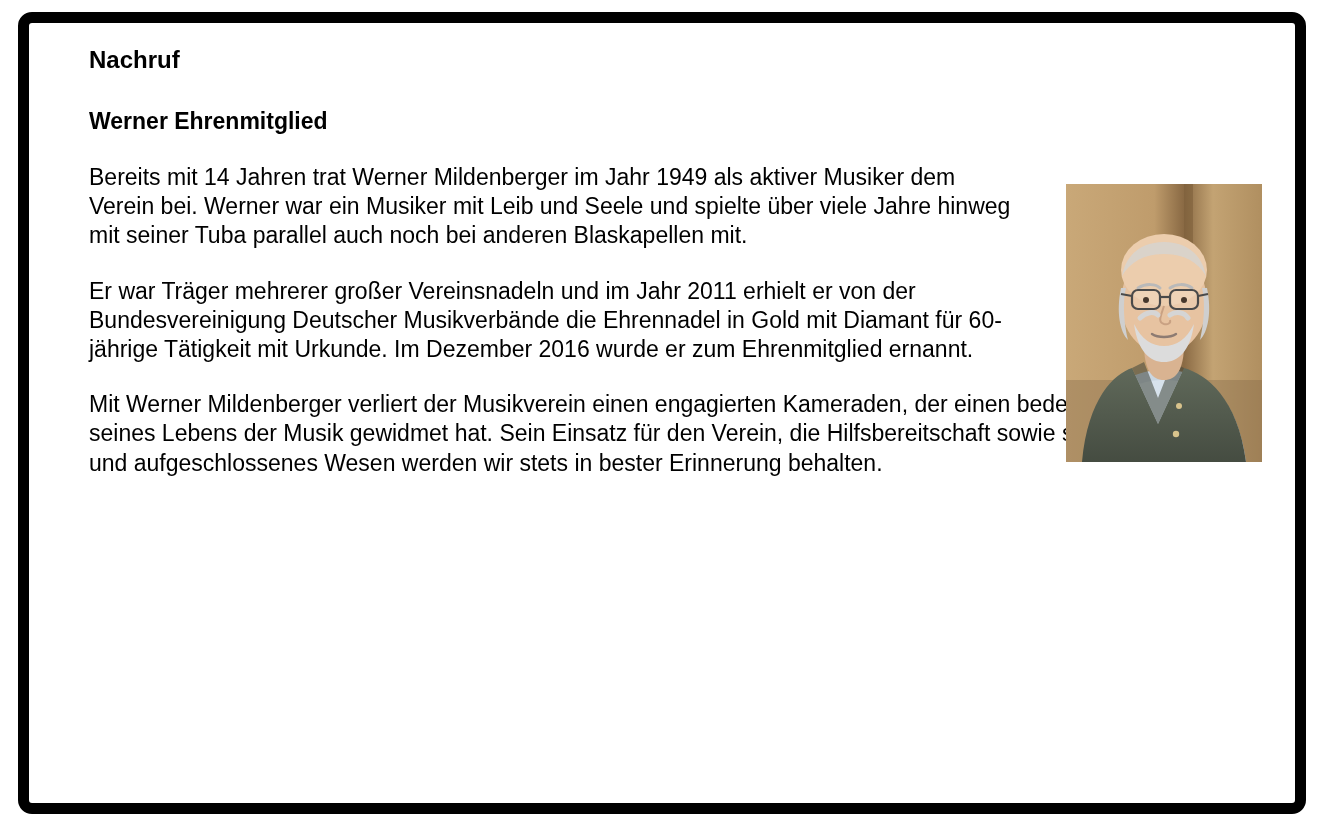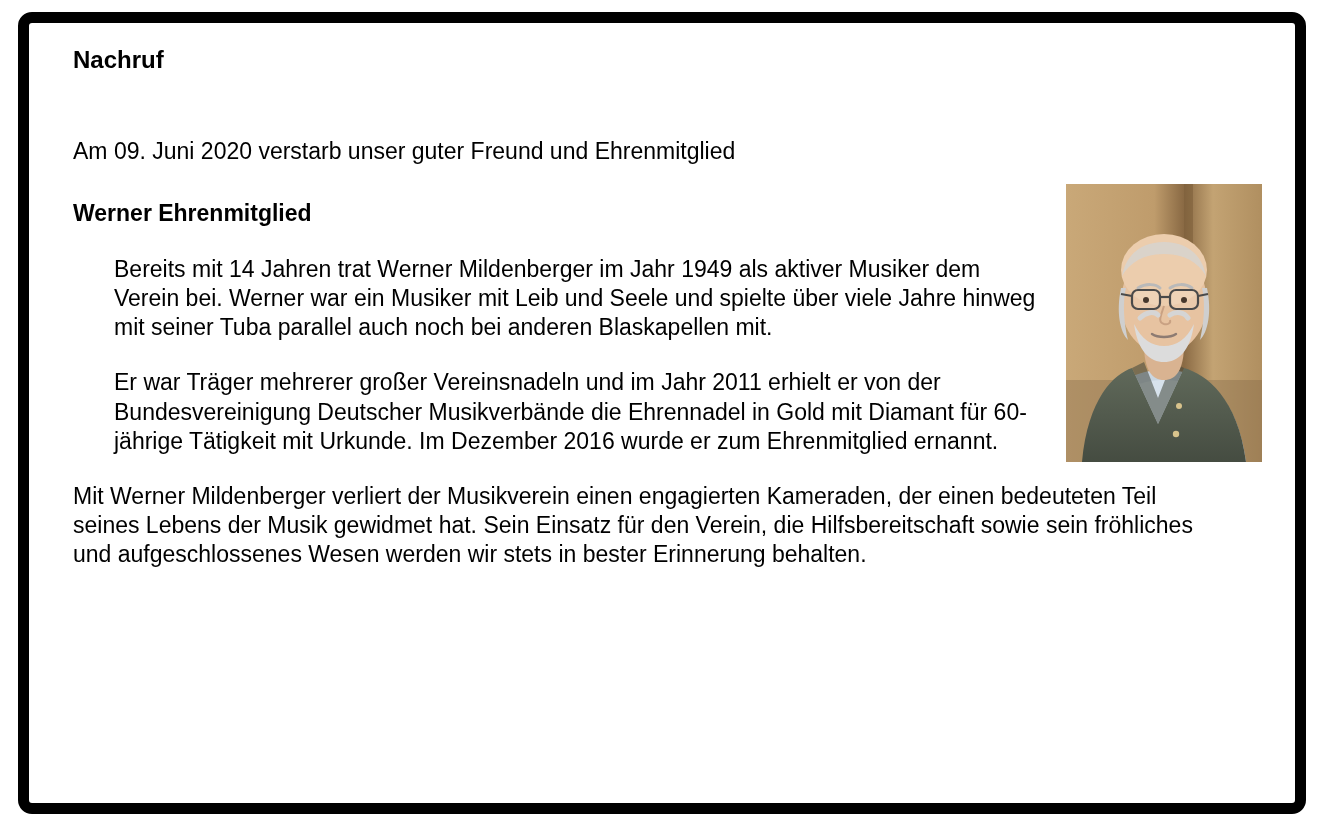--- a/index.html
+++ b/index.html
@@ -27,21 +27,21 @@
     width: 1288px;
     height: 802px;
     border: 11px solid #000000;
     border-radius: 14px;
     background: #ffffff;
     box-sizing: border-box;
     overflow: hidden;
   }
   .content {
     position: absolute;
-    left: 0;
+    left: 16px;
     top: 0;
     width: 100%;
     height: 100%;
     box-sizing: border-box;
     padding: 22px 40px 20px 44px;
   }
   .obit-title {
     font-size: 24px;
     font-weight: bold;
     color: #000000;
@@ -62,21 +62,20 @@
     margin: 32px 0 0 0;
   }
   .para {
     font-size: 23px;
     color: #000000;
     line-height: 1.27;
     margin: 26px 0 0 0;
   }
   .narrow {
     max-width: 930px;
-    margin-left: 41px;
   }
   .wide {
     max-width: 1145px;
   }
   .signature {
     font-size: 23px;
     font-weight: bold;
     color: #000000;
     line-height: 1.3;
     margin: 30px 0 0 0;
@@ -98,21 +97,20 @@
 </style>
 </head>
 <body>
 
 <div class="page">
   <div class="frame">
     <div class="content">
 
       <div class="obit-title">Nachruf</div>
 
-      <div class="lede">Am 09. Juni 2020 verstarb unser guter Freund und Ehrenmitglied</div>
 
       <div class="name">Werner Ehrenmitglied</div>
 
       <div class="para narrow">Bereits mit 14 Jahren trat Werner Mildenberger im Jahr 1949 als aktiver Musiker dem Verein bei. Werner war ein Musiker mit Leib und Seele und spielte über viele Jahre hinweg mit seiner Tuba parallel auch noch bei anderen Blaskapellen mit.</div>
 
       <div class="para narrow">Er war Träger mehrerer großer Vereinsnadeln und im Jahr 2011 erhielt er von der Bundesvereinigung Deutscher Musikverbände die Ehrennadel in Gold mit Diamant für 60-jährige Tätigkeit mit Urkunde. Im Dezember 2016 wurde er zum Ehrenmitglied ernannt.</div>
 
       <div class="para wide">Mit Werner Mildenberger verliert der Musikverein einen engagierten Kameraden, der einen bedeuteten Teil seines Lebens der Musik gewidmet hat. Sein Einsatz für den Verein, die Hilfsbereitschaft sowie sein fröhliches und aufgeschlossenes Wesen werden wir stets in bester Erinnerung behalten.</div>
 
 

